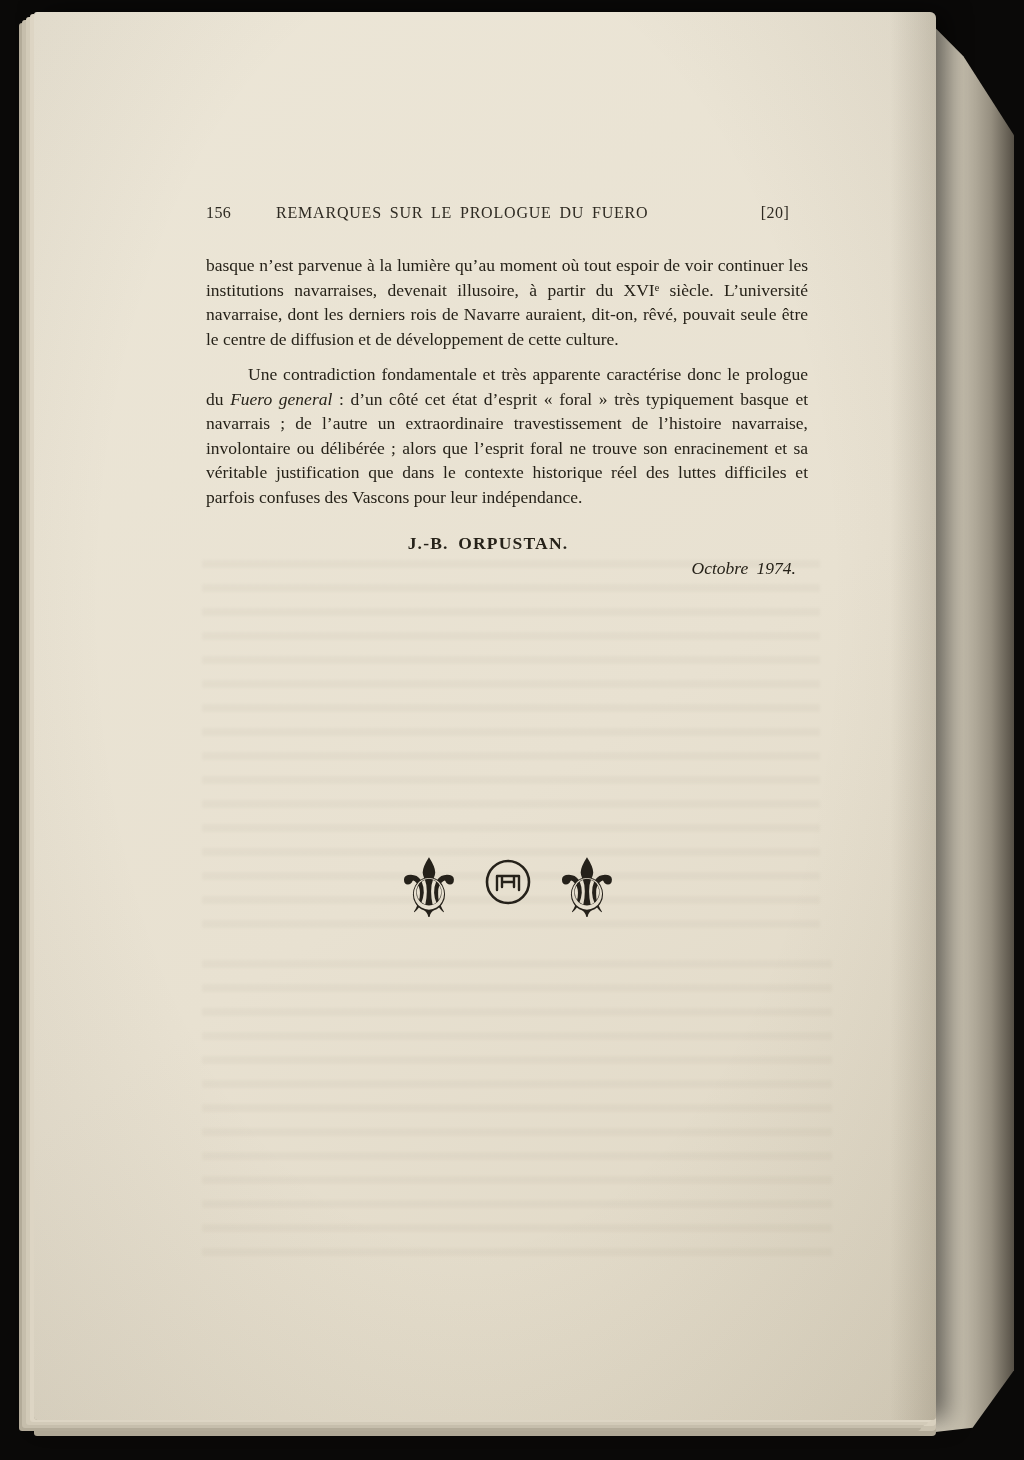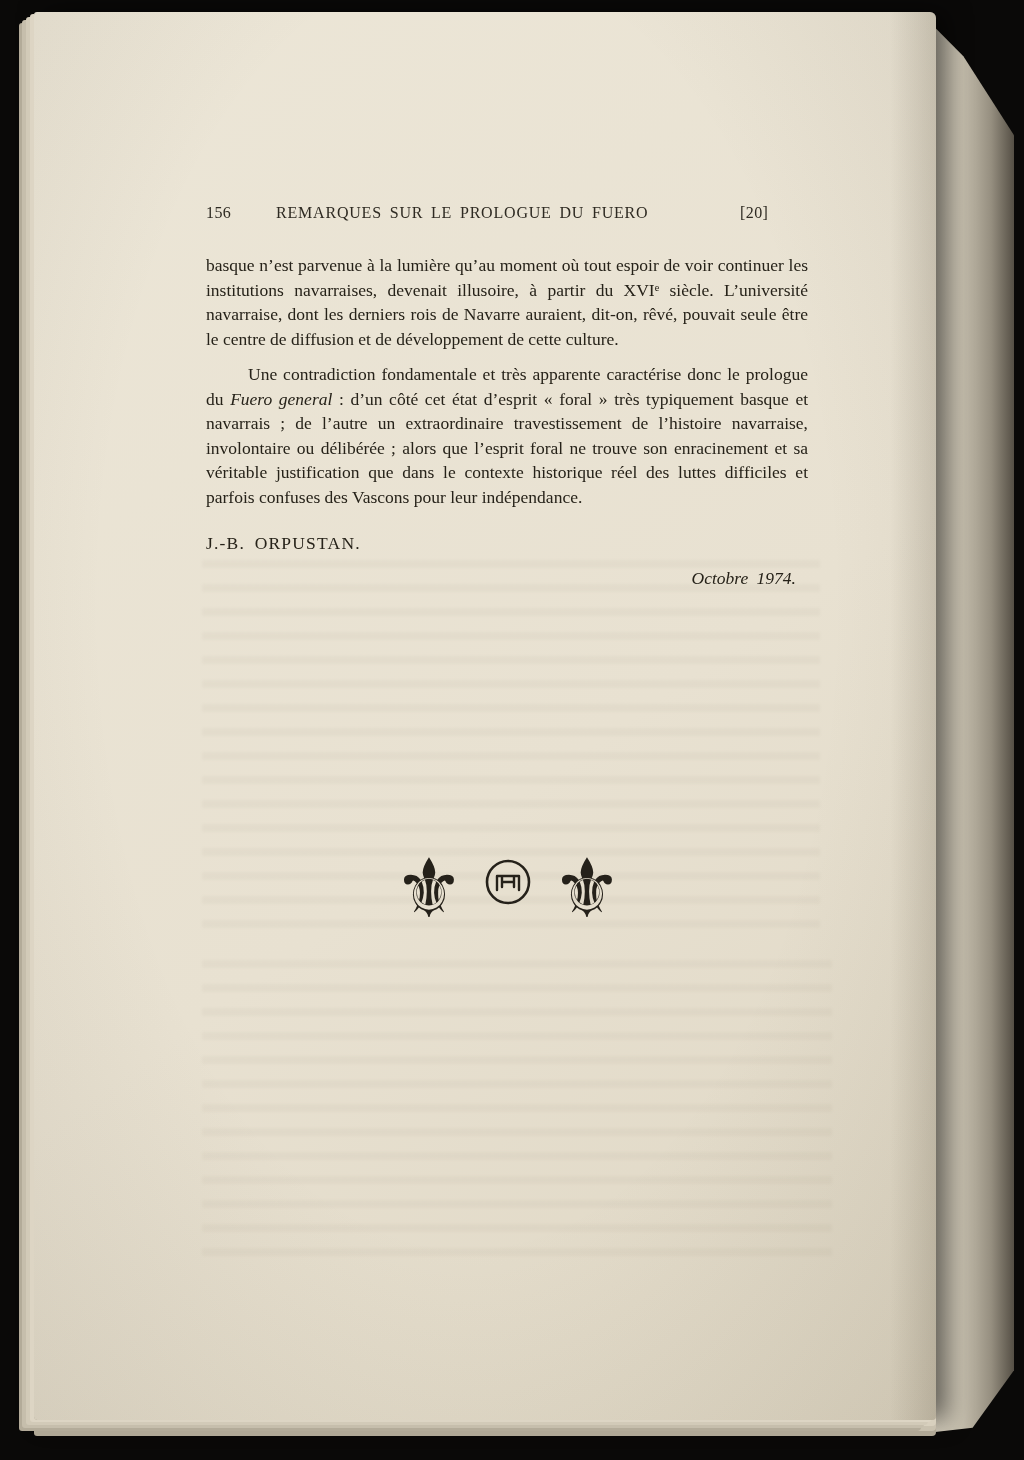--- a/index.html
+++ b/index.html
@@ -64,39 +64,39 @@
   .ghost-2{top:948px;height:310px;width:630px;}
 
   
   .page-header{
     position:absolute;left:172px;top:192px;width:604px;
     display:flex;align-items:baseline;
     font-size:16px;color:#2e2a22;letter-spacing:.4px;
   }
   .page-number{width:70px;}
   .running-title{flex:1;letter-spacing:.8px;word-spacing:3px;}
-  .issue-ref{width:70px;text-align:left;}
+  .issue-ref{width:70px;text-align:center;}
 
   
   .text-block{
     position:absolute;left:172px;top:241px;width:602px;
     font-size:17.5px;line-height:24.5px;color:#262219;
     text-align:justify;
   }
   .para{margin:0 0 0 0;}
   .para + .para{margin-top:11px;}
   .para.indent{text-indent:42px;}
   em{font-style:italic;}
 
   .signature{
-    margin-top:22px;text-align:left;padding-right:38px;
-    font-size:17.5px;letter-spacing:1.2px;word-spacing:4px;
+    margin-top:22px;text-align:center;padding-right:38px;
+    font-size:17.5px;letter-spacing:1.2px;word-spacing:4px;font-weight:bold;
   }
   .date-line{
-    margin-top:10px;text-align:right;padding-right:12px;
+    text-align:right;padding-right:12px;
     font-style:italic;font-size:17.5px;word-spacing:4px;
   }
 
   
   .ornaments{
     position:absolute;left:172px;top:838px;width:604px;
     display:flex;align-items:center;justify-content:center;gap:18px;
     color:#25211a;
   }
   .fleur{

